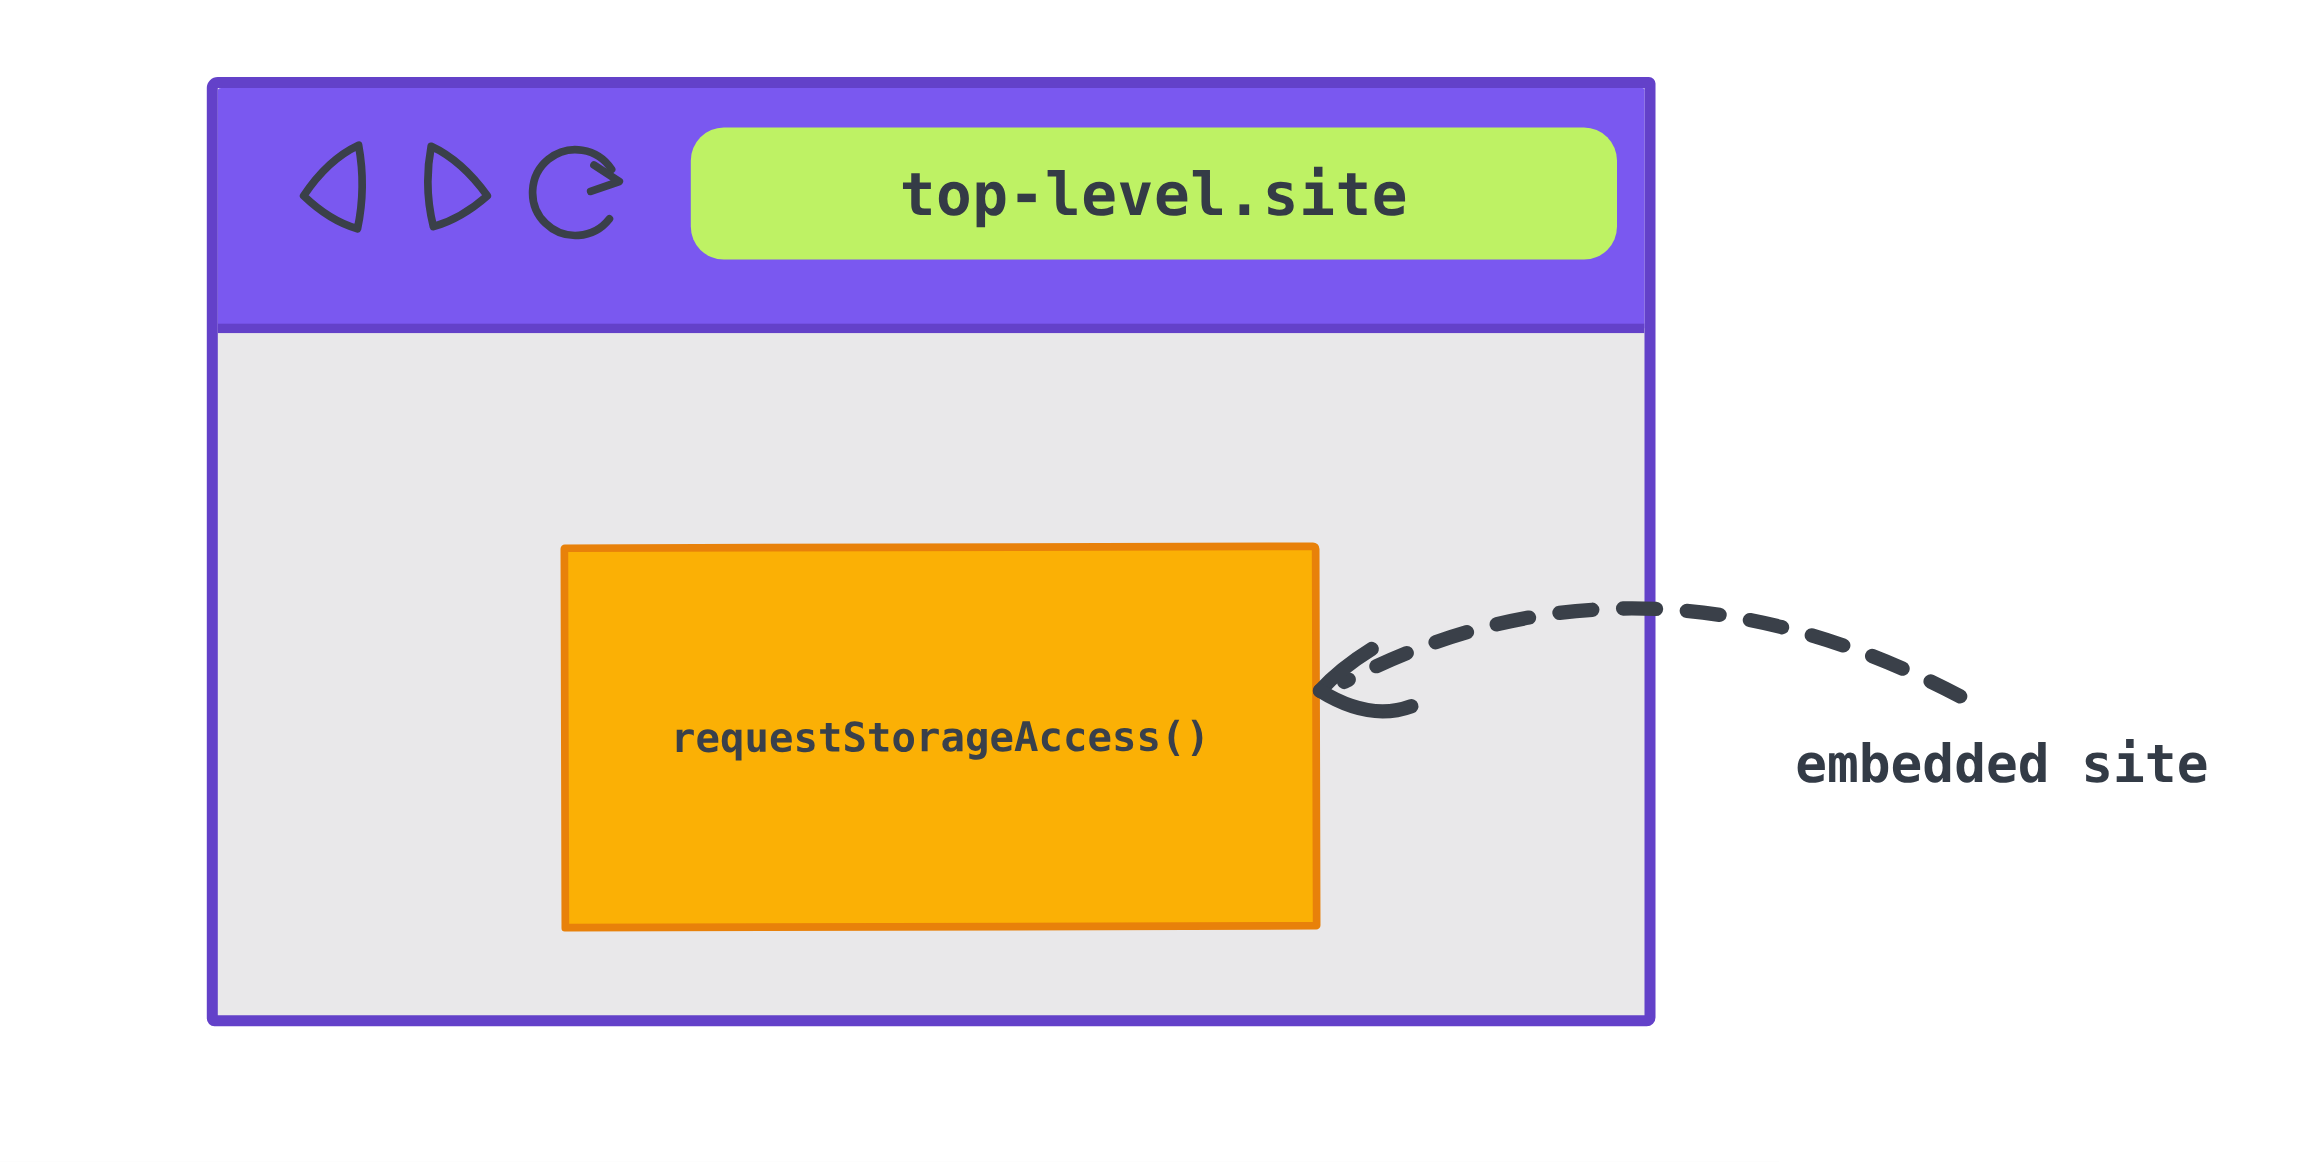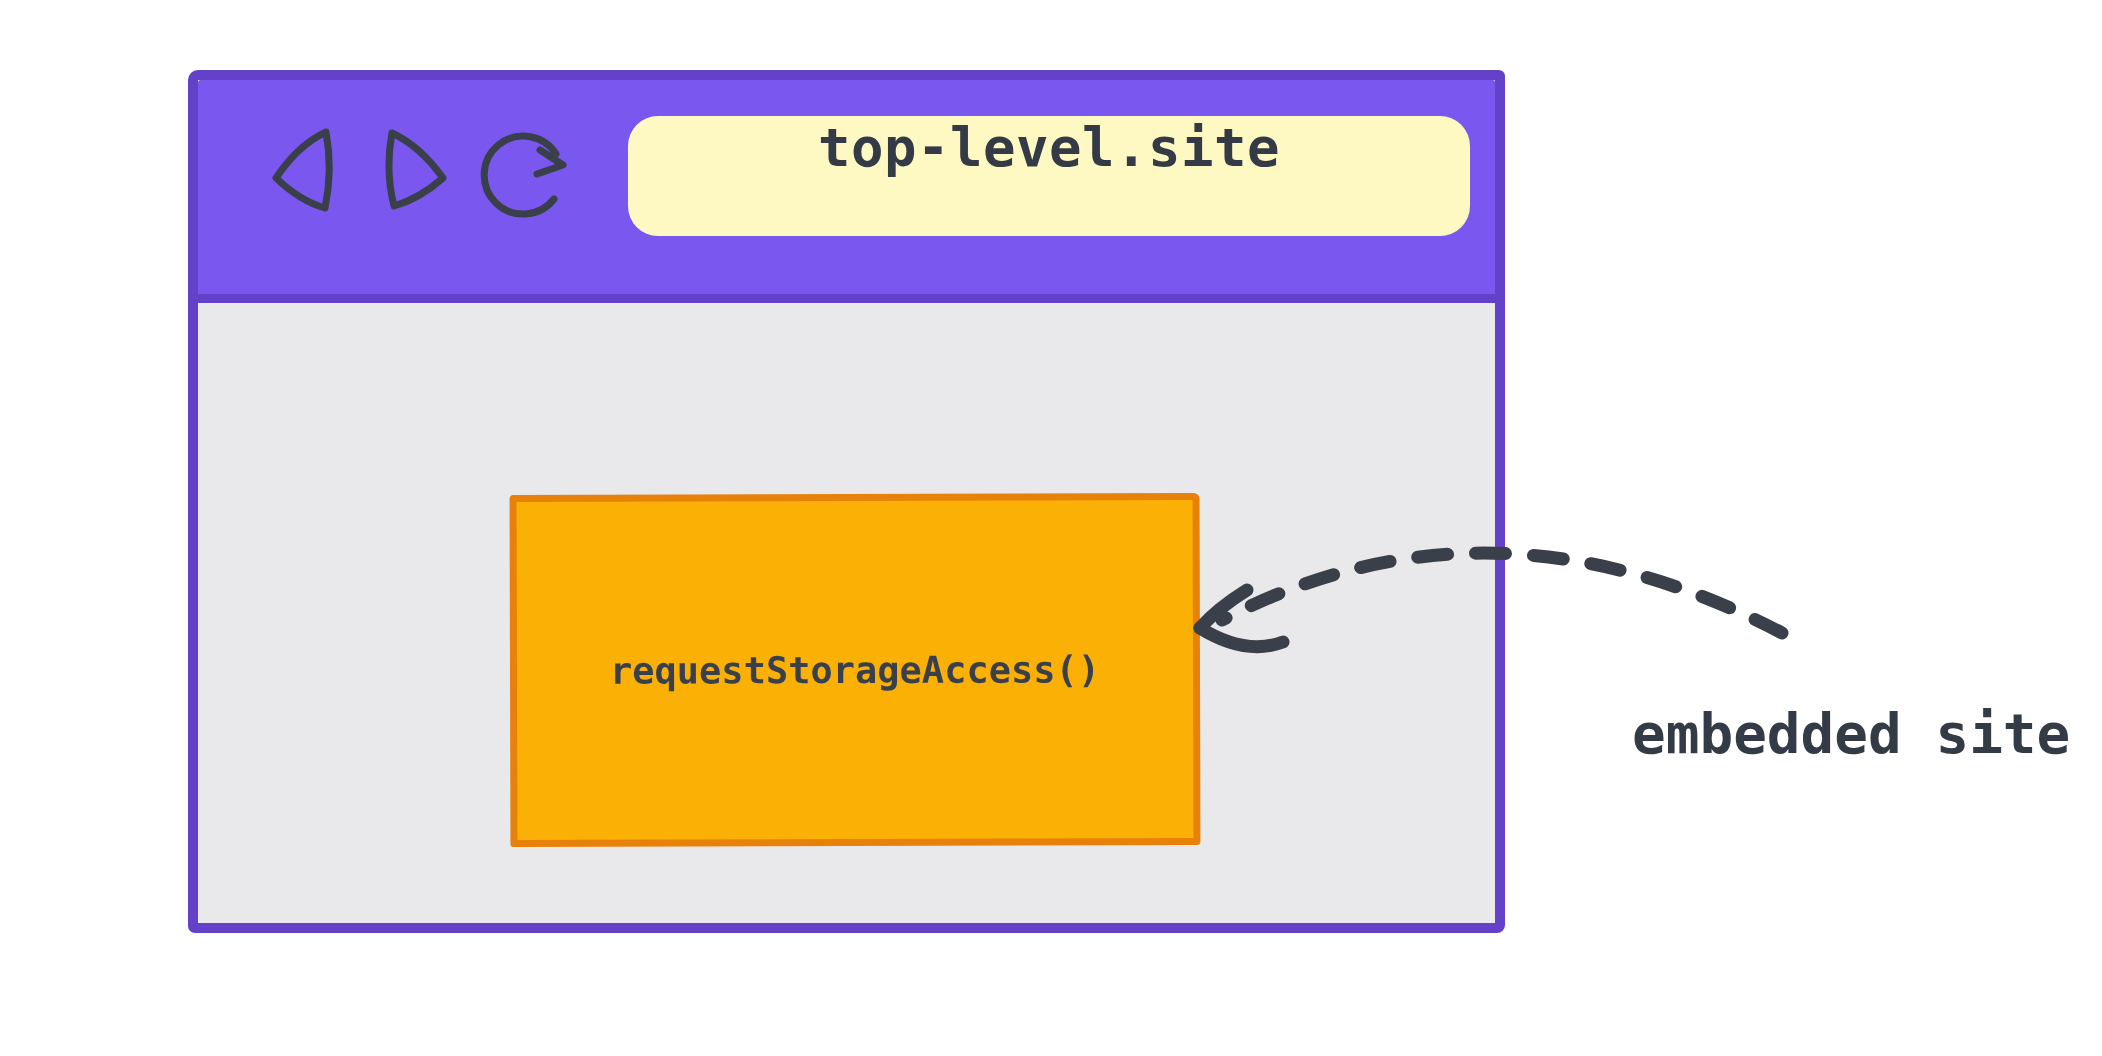--- a/index.html
+++ b/index.html
@@ -22,22 +22,22 @@
     box-sizing:border-box;
     background:#7A58F0;
     border-bottom:9px solid #6341C9;
     border-radius:3px 2px 0 0;
   }
   .nav-icon { position:absolute; }
   .nav-icon svg { display:block; }
   
   .address-bar {
     position:absolute; left:628px; top:116px; width:842px; height:120px;
-    background:#fef9c3; border-radius:30px;
-    display:flex; justify-content:center;
+    background:#bef264; border-radius:30px;
+    display:flex; align-items:center; justify-content:center;
   }
   .address-text {
     font-size:54px; font-weight:bold; color:#343B46; letter-spacing:0.5px;
     white-space:nowrap;
   }
   
   .iframe-box {
     position:absolute; left:510px; top:494px; width:690px; height:352px;
     box-sizing:border-box;
     background:#FBB005;
@@ -46,22 +46,22 @@
     transform:rotate(-0.15deg);
     display:flex; align-items:center; justify-content:center;
   }
   .iframe-label {
     font-size:37px; font-weight:bold; color:#39404B; white-space:nowrap;
   }
   
   .arrow-layer { position:absolute; left:1150px; top:470px; width:720px; height:250px; }
   
   .annotation-label {
-    position:absolute; left:1632px; top:696px; width:470px; height:74px;
-    font-size:56px; font-weight:bold; color:#333B46; white-space:nowrap;
+    position:absolute; left:1632px; top:658px; width:470px; height:74px;
+    font-size:48px; font-weight:bold; color:#333B46; white-space:nowrap;
     display:flex; align-items:center;
   }
 </style>
 </head>
 <body>
 
 <div class="canvas">
 
   <div class="browser-window">
   </div>

